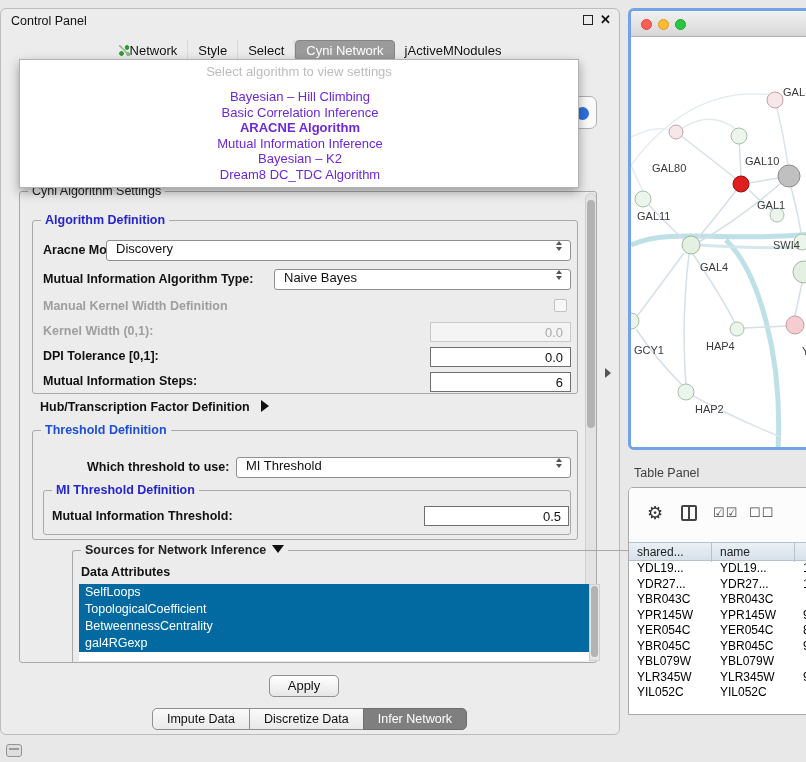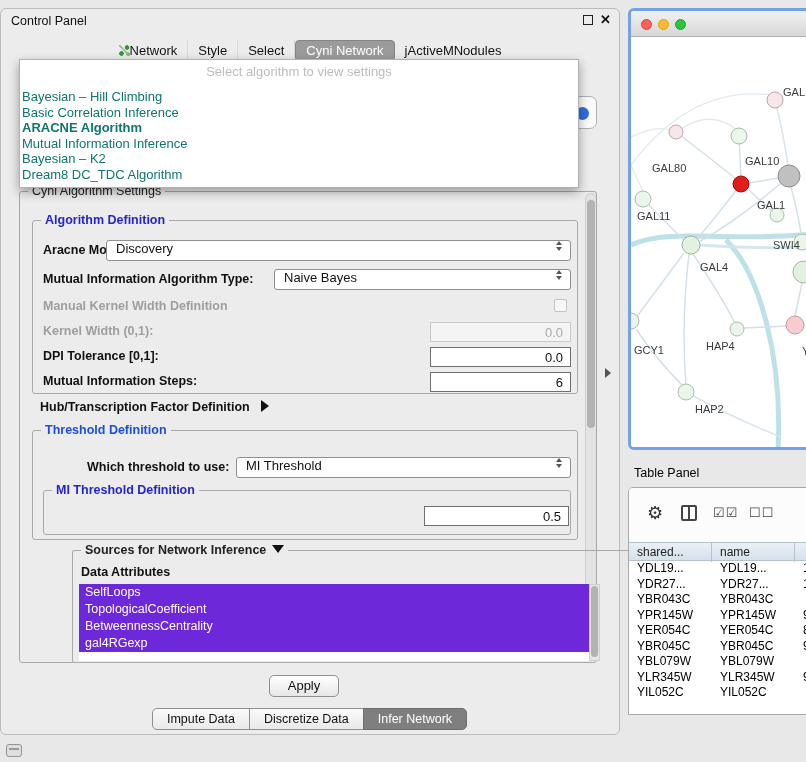--- a/index.html
+++ b/index.html
@@ -24,21 +24,21 @@
     background:
       radial-gradient(circle at 2.5px 8.5px, #2f9b2f 2px, transparent 2.6px),
       radial-gradient(circle at 8px 2.5px, #2f9b2f 2px, transparent 2.6px),
       radial-gradient(circle at 9px 9px, #7cc27c 1.6px, transparent 2.2px),
       linear-gradient(45deg, transparent 44%, #9ab89a 46%, #9ab89a 54%, transparent 56%); }
 
   
   .algo-popup { position:absolute; left:18px; top:50px; width:560px; background:#fff; border:1px solid #b2b2b2;
                 box-shadow:0 4px 10px rgba(0,0,0,0.35); z-index:40; padding:3px 0 5px 0; }
   .algo-placeholder { text-align:center; color:#bcbcbc; font-size:13px; height:18px; line-height:18px; margin-bottom:8px; }
-  .algo-option { height:15.5px; line-height:15.5px; padding-left:2px; font-size:13px; color:#0f766e; white-space:nowrap; }
+  .algo-option { height:15.5px; line-height:15.5px; padding-left:2px; font-size:13px; color:#6d28d9; white-space:nowrap;text-align:center; }
   .algo-option.selected { font-weight:bold; }
 
   .cyni-logo-btn { position:absolute; left:566px; top:87px; width:30px; height:33px; border:1px solid #b0b0b0;
                    border-radius:7px; background:#fafafa; z-index:10; }
   .cyni-logo-dot { position:absolute; left:8px; top:10px; width:13px; height:13px; border-radius:50%; background:#2f6fde; }
 
   
   .grp { position:absolute; border:1px solid #a9a9a9; border-radius:3px; }
   .gtitle { position:absolute; top:-8px; left:8px; background:#ececec; padding:0 4px; font-size:12.5px; white-space:nowrap; }
   .gtitle.blue { color:#2525cc; font-weight:bold; }
@@ -63,21 +63,21 @@
   .tinput.disabled { background:#f4f4f4; border-color:#c9c9c9; color:#ababab; }
 
   .chk { position:absolute; width:13px; height:13px; border:1px solid #c2c2c2; background:#f7f7f7; border-radius:2px; }
 
   .tri-right { display:inline-block; width:0; height:0; border-top:6px solid transparent; border-bottom:6px solid transparent;
                border-left:8px solid #111; vertical-align:-1px; margin-left:8px; }
   .tri-down-solid { display:inline-block; width:0; height:0; border-left:6px solid transparent; border-right:6px solid transparent;
                border-top:8px solid #111; vertical-align:1px; margin-left:6px; }
 
   .attr-list { position:absolute; background:#fff; overflow:hidden; }
-  .attr-item { height:17px; line-height:17px; background:#6d28d9; color:#fff; font-size:12.5px; padding-left:6px; white-space:nowrap; }
+  .attr-item { height:17px; line-height:17px; background:#0369a1; color:#fff; font-size:12.5px; padding-left:6px; white-space:nowrap; }
   .attr-scroll { position:absolute; background:#e6e6e6; border:1px solid #cfcfcf; }
   .attr-thumb { position:absolute; left:1px; top:1px; width:7px; height:95%; background:#b3b3b3; border-radius:4px; }
 
   .apply-btn { position:absolute; left:268px; top:666px; width:70px; height:22px; border:1px solid #8f8f8f; border-radius:5px;
                background:linear-gradient(#ffffff,#e6e6e6); font-size:13px; text-align:center; line-height:20px; color:#111; }
 
   .bottom-tabs { position:absolute; left:0; right:0; top:699px; display:flex; justify-content:center; }
   .seg { padding:3px 14px; border:1px solid #8f8f8f; background:linear-gradient(#fafafa,#e9e9e9); font-size:12.5px; margin-left:-1px; color:#111; }
   .seg.first { border-radius:5px 0 0 5px; }
   .seg.last { border-radius:0 5px 5px 0; }
@@ -93,21 +93,21 @@
                   border-bottom:1px solid #b2b2b2; }
   .tl { position:absolute; top:8px; width:11px; height:11px; border-radius:50%; }
   .tl.red { left:10px; background:#ff5f57; border:1px solid #e0443e; }
   .tl.yellow { left:27px; background:#febb2e; border:1px solid #d89e24; }
   .tl.green { left:44px; background:#27c73f; border:1px solid #1fa52f; }
   .net-canvas { position:absolute; left:0; right:0; top:26px; bottom:0; background:#fff; }
   .net-svg { position:absolute; left:0; top:0; }
   .node-label { font-family:"Liberation Sans", sans-serif; font-size:11px; fill:#3a3a3a; }
 
   
-  .table-panel-title { position:absolute; left:634px; top:466px; font-size:12.5px; color:#000000; }
+  .table-panel-title { position:absolute; left:634px; top:466px; font-size:12.5px; color:#404040; }
   .table-window { position:absolute; left:628px; top:487px; width:200px; height:228px; background:#fff;
                   border:1px solid #a9a9a9; border-radius:5px 5px 0 0; overflow:hidden; }
   .tbl-toolbar { position:absolute; left:0; right:0; top:0; height:54px; background:#fcfcfc; }
   .gear-ic { position:absolute; left:18px; top:14px; font-size:18px; color:#333; }
   .cols-ic { position:absolute; left:52px; top:17px; width:16px; height:16px; border:2px solid #444; border-radius:2px; }
   .cols-ic::after { content:""; position:absolute; left:5px; top:0; bottom:0; width:2px; background:#444; }
   .chk-pair { position:absolute; left:84px; top:17px; font-size:13px; color:#444; letter-spacing:1px; }
   .box-pair { position:absolute; left:120px; top:17px; font-size:13px; color:#444; letter-spacing:1px; }
   .tbl-header { position:absolute; left:0; right:0; top:54px; height:19px; display:flex;
                 background:linear-gradient(#eaf0f6,#d7e1ea); border-top:1px solid #b6c2ce; border-bottom:1px solid #b6c2ce; }
@@ -224,20 +224,21 @@
       <div class="combo" style="left:203px; top:26px; width:335px;">
         <span class="ctxt">MI Threshold</span>
         <span class="arrows">
             <span class="tri-up"></span>
             <span class="tri-dn"></span>
           </span>
       </div>
 
       <div class="grp" style="left:10px; top:59px; width:528px; height:45px;">
         <span class="gtitle blue">MI Threshold Definition</span>
+        <span class="lbl" style="left:8px; top:18px;">Mutual Information Threshold:</span>
         <div class="tinput" style="left:380px; top:15px; width:145px;">0.5</div>
       </div>
     </div>
 
     <div class="grp" style="left:12px; top:358px; width:562px; height:113px; border-bottom:none;margin-left:40px;">
       <span class="gtitle plain" style="font-weight:bold;">
         <span>Sources for Network Inference</span><span class="tri-down-solid"></span>
       </span>
       <span class="lbl" style="left:8px; top:14px;">Data Attributes</span>
       <div class="attr-list" style="left:6px; top:33px; width:510px; height:77px;">

